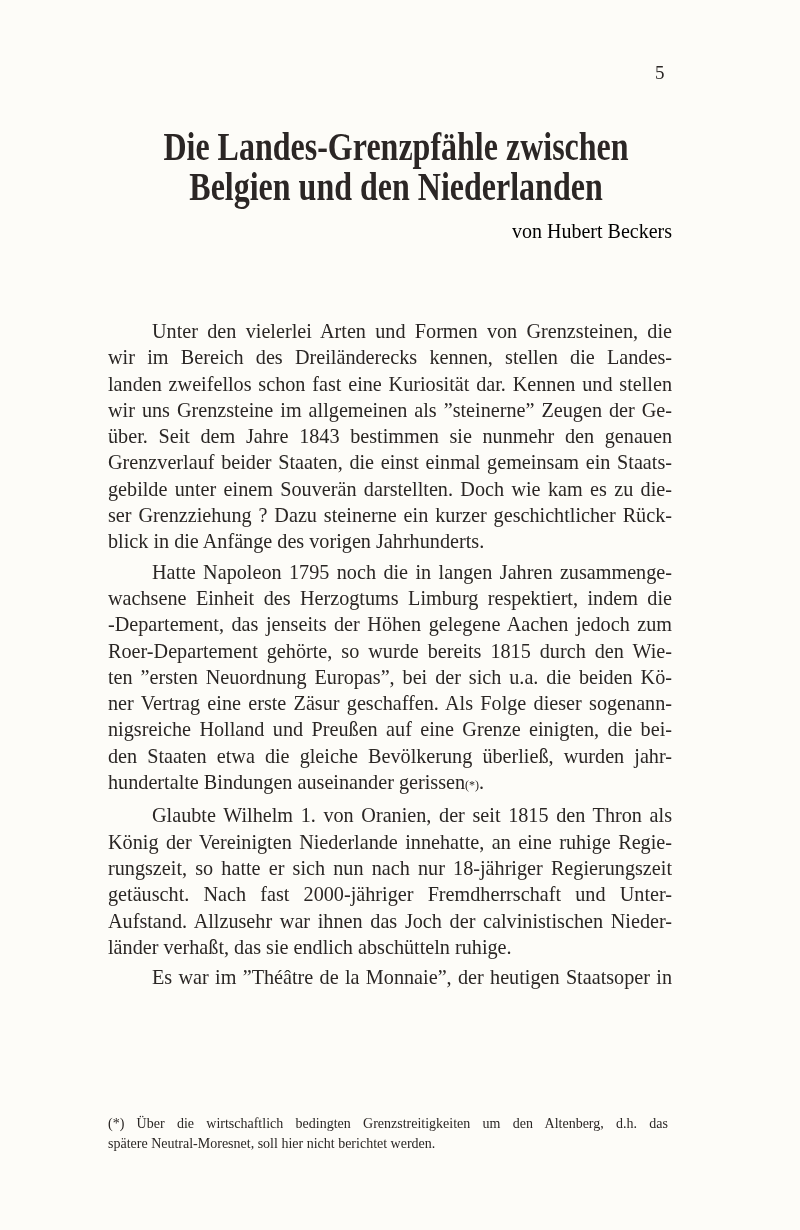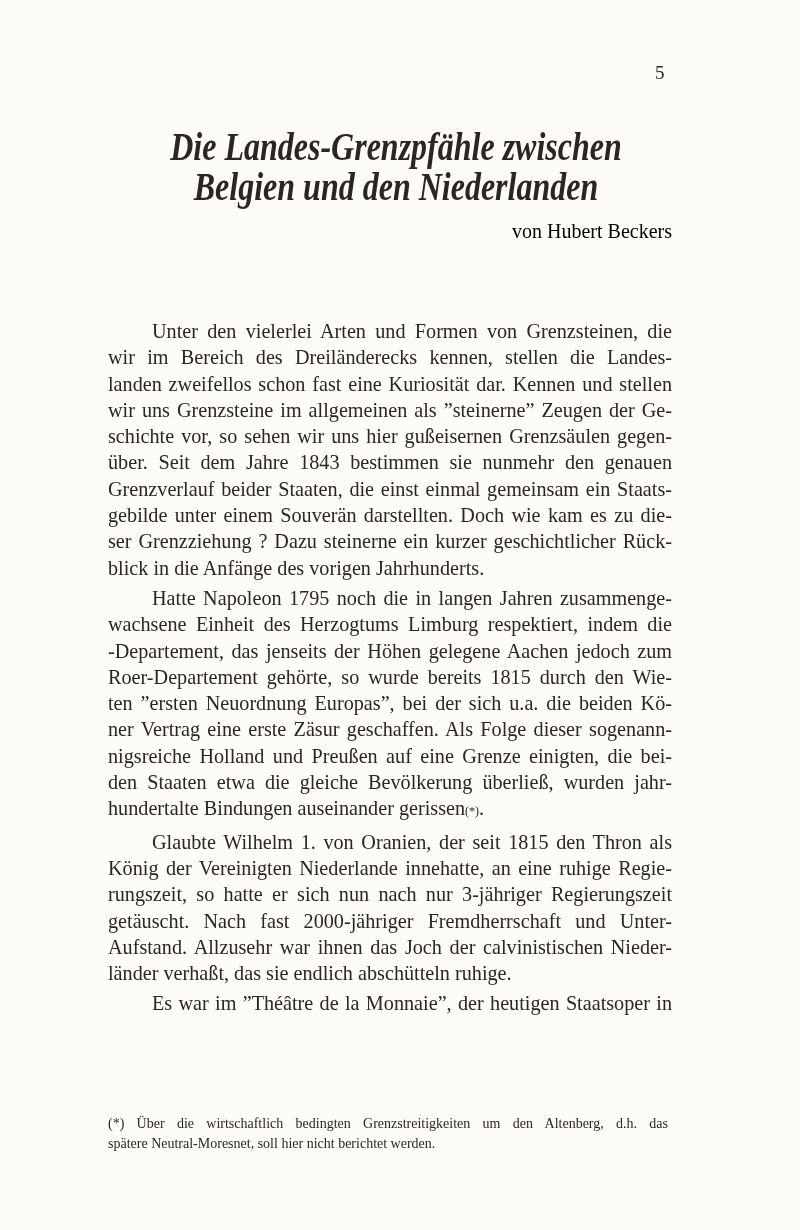--- a/index.html
+++ b/index.html
@@ -32,21 +32,20 @@
     position: absolute;
     top: 127px;
     left: 0;
     width: 792px;
     text-align: center;
     margin: 0;
     font-weight: bold;
     font-size: 40px;
     line-height: 40px;
     color: #2b2625;
-    font-style: italic;
   }
   .title .tl {
     display: block;
     transform: scaleX(0.80);
     transform-origin: center;
     letter-spacing: 0px;
   }
   .title .tl1 { margin-left: 0px; }
   .title .tl2 { margin-left: 0px; }
   .author {
@@ -120,21 +119,20 @@
 
   <div class="author">von Hubert Beckers</div>
 
   <div class="body-text">
 
     <p>
       <span class="ln first">Unter den vielerlei Arten und Formen von Grenzsteinen, die</span>
       <span class="ln">wir im Bereich des Dreiländerecks kennen, stellen die Landes-</span>
       <span class="ln">landen zweifellos schon fast eine Kuriosität dar. Kennen und stellen</span>
       <span class="ln">wir uns Grenzsteine im allgemeinen als ”steinerne” Zeugen der Ge-</span>
-      <span class="ln">schichte vor, so sehen wir uns hier gußeisernen Grenzsäulen gegen-</span>
       <span class="ln">über. Seit dem Jahre 1843 bestimmen sie nunmehr den genauen</span>
       <span class="ln">Grenzverlauf beider Staaten, die einst einmal gemeinsam ein Staats-</span>
       <span class="ln">gebilde unter einem Souverän darstellten. Doch wie kam es zu die-</span>
       <span class="ln">ser Grenzziehung ? Dazu steinerne ein kurzer geschichtlicher Rück-</span>
       <span class="ln last">blick in die Anfänge des vorigen Jahrhunderts.</span>
     </p>
 
     <p>
       <span class="ln first">Hatte Napoleon 1795 noch die in langen Jahren zusammenge-</span>
       <span class="ln">wachsene Einheit des Herzogtums Limburg respektiert, indem die</span>
@@ -143,21 +141,21 @@
       <span class="ln">ten ”ersten Neuordnung Europas”, bei der sich u.a. die beiden Kö-</span>
       <span class="ln">ner Vertrag eine erste Zäsur geschaffen. Als Folge dieser sogenann-</span>
       <span class="ln">nigsreiche Holland und Preußen auf eine Grenze einigten, die bei-</span>
       <span class="ln">den Staaten etwa die gleiche Bevölkerung überließ, wurden jahr-</span>
       <span class="ln last"><span>hundertalte Bindungen auseinander gerissen</span><span class="fn-marker">(*)</span><span>.</span></span>
     </p>
 
     <p>
       <span class="ln first">Glaubte Wilhelm 1. von Oranien, der seit 1815 den Thron als</span>
       <span class="ln">König der Vereinigten Niederlande innehatte, an eine ruhige Regie-</span>
-      <span class="ln">rungszeit, so hatte er sich nun nach nur 3-jähriger Regierungszeit</span>
+      <span class="ln">rungszeit, so hatte er sich nun nach nur 18-jähriger Regierungszeit</span>
       <span class="ln">getäuscht. Nach fast 2000-jähriger Fremdherrschaft und Unter-</span>
       <span class="ln">Aufstand. Allzusehr war ihnen das Joch der calvinistischen Nieder-</span>
       <span class="ln last">länder verhaßt, das sie endlich abschütteln ruhige.</span>
     </p>
 
     <p>
       <span class="ln first">Es war im ”Théâtre de la Monnaie”, der heutigen Staatsoper in</span>
     </p>
   </div>
 

